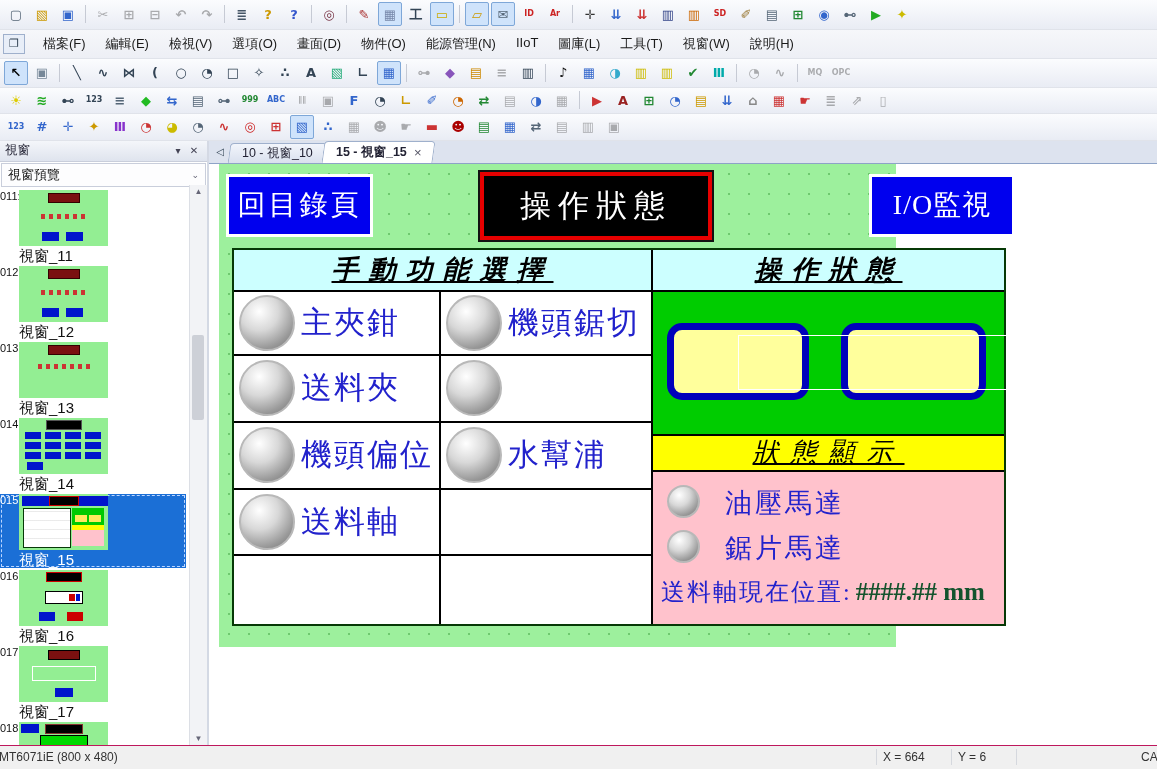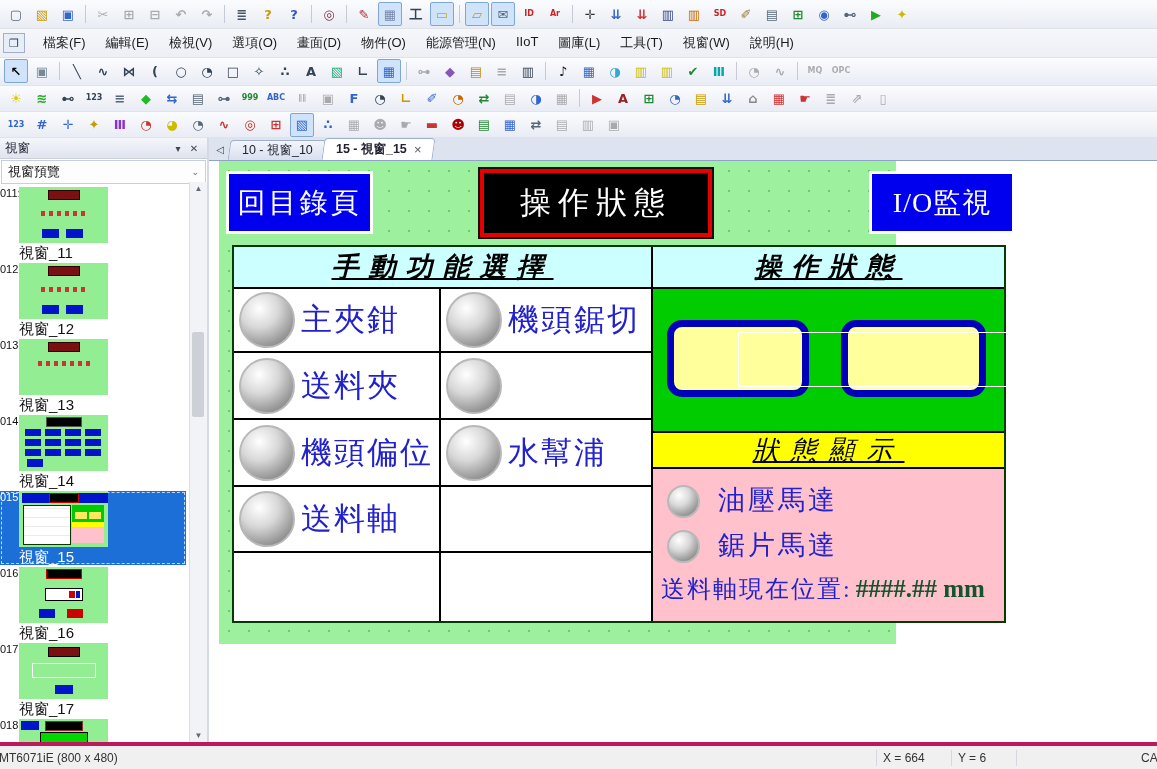--- a/index.html
+++ b/index.html
@@ -131,28 +131,28 @@
   .rpanel{position:absolute;left:419px;top:42px;width:351px;height:332px;overflow:visible}
   .gblock{position:relative;width:100%;height:142px;background:#00cc00}
   .vbox{position:absolute;top:31px;width:142px;height:77px;background:#ffff9c;
         border:7px solid #0000bb;border-radius:15px;box-sizing:border-box}
   .vb1{left:14px}.vb2{left:188px;width:145px}
   .marquee{position:absolute;left:85px;top:43px;width:278px;height:53px;border:1px solid #fff;pointer-events:none}
   .yhead{width:100%;height:38px;background:#ffff00;border-top:2px solid #000;border-bottom:2px solid #000;
          box-sizing:border-box;display:flex;align-items:center;justify-content:center;
          font-size:26px;font-style:italic;font-weight:normal;text-decoration:underline;letter-spacing:12px;color:#000}
   .pblock{width:100%;height:152px;background:#ffc2cc;padding-top:8px;box-sizing:border-box}
-  .slamp{display:flex;align-items:flex-end;gap:18px;padding:5px 0 4px 14px}
+  .slamp{display:flex;align-items:flex-start;gap:25px;padding:5px 0 4px 14px}
   .slabel{font-size:27px;color:#2222cc;letter-spacing:3px}
   .posline{padding:6px 0 0 8px;white-space:nowrap}
   .poslabel{font-size:24px;color:#2222cc;letter-spacing:2px}
   .posvalue{font-size:25px;color:#14532d;font-weight:bold;font-family:"Liberation Serif","DejaVu Serif",serif}
 
   
-  .statusbar{height:24px;background:#f0f0f0;border-top:4px solid #be185d;display:flex;
+  .statusbar{height:24px;background:#f0f0f0;border-top:1px solid #be185d;display:flex;
              align-items:center;font-size:12px;color:#333;overflow:hidden}
   .sbdev{margin-left:-3px;padding-left:2px;white-space:nowrap}
   .sbsep{width:1px;height:16px;background:#d5d8de;margin:0 6px}
   .sbx{width:62px;white-space:nowrap}.sby{width:52px;white-space:nowrap}
   .sbgap{width:118px}.sbcaps{width:16px;overflow:hidden;white-space:nowrap}
   .sbspring{flex:1}
 </style>
 </head>
 <body>
 

